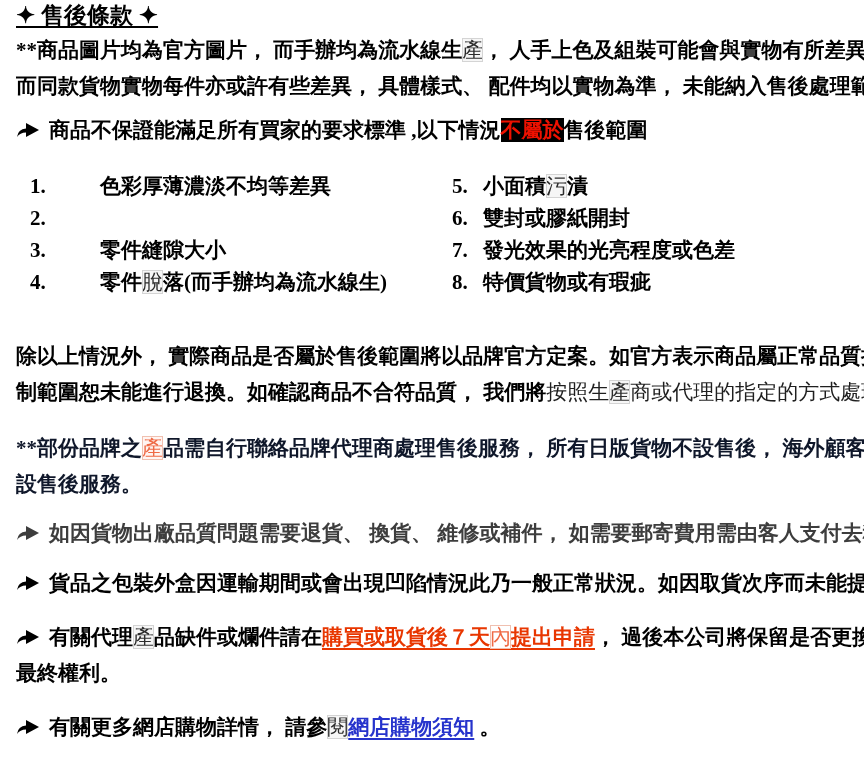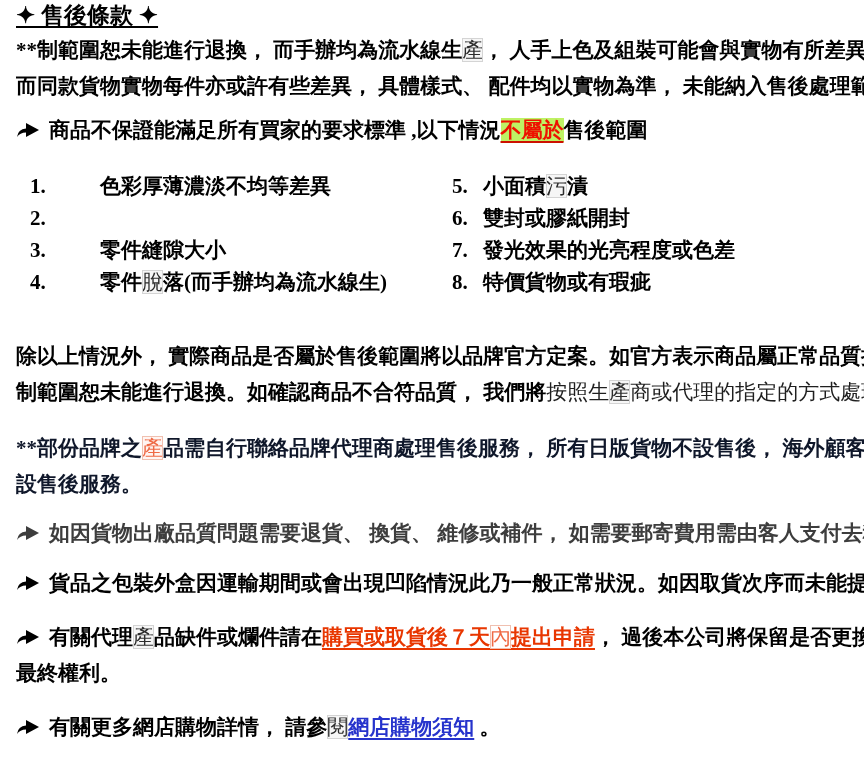--- a/index.html
+++ b/index.html
@@ -38,22 +38,22 @@
   .arrow {
     display: inline-block; width: 24px; height: 18px;
     margin-right: 9px; vertical-align: -2px;
   }
   .arrow svg { display: block; }
 
   
   .seg-red      { color: #0f172a; }
   .seg-light    { font-weight: 400; color: #1f1f1f; }
   .seg-highlight{
-    background: #bef264; color: #ee1100;
-    text-decoration: underline; text-decoration-color: #cc1100; text-underline-offset: 4px;
+    background: #000000; color: #ee1100;
+    text-decoration-color: #cc1100; text-underline-offset: 4px;
   }
   .seg-redline  {
     color: #e83600;
     text-decoration: underline; text-decoration-color: #e83600; text-underline-offset: 4px;
   }
   .seg-link     {
     color: #2633cc;
     text-decoration: underline; text-underline-offset: 4px; cursor: pointer;
   }
   .seg-sub {
@@ -75,21 +75,21 @@
   }
 </style>
 </head>
 <body>
 
 <div class="doc">
 
   <div class="title">✦ 售後條款 ✦</div>
 
   <div class="para intro">
-    <div class="line"><span class="seg">**制範圍恕未能進行退換， 而手辦均為流水線生</span><span class="seg seg-sub">產</span><span class="seg">， 人手上色及組裝可能會與實物有所差異。</span></div>
+    <div class="line"><span class="seg">**商品圖片均為官方圖片， 而手辦均為流水線生</span><span class="seg seg-sub">產</span><span class="seg">， 人手上色及組裝可能會與實物有所差異。</span></div>
     <div class="line"><span class="seg">而同款貨物實物每件亦或許有些差異， 具體樣式、 配件均以實物為準， 未能納入售後處理範圍。</span></div>
   </div>
 
   <div class="para notice">
     <div class="line">
       <span class="arrow"><svg viewBox="0 0 24 18" width="24" height="18" fill="currentColor">
             <path d="M1 16 Q2 8 10 7.5 L10 2 L23 9 L10 16 L10 11.5 Q4 11.5 1 16 Z"></path>
           </svg></span><span><span class="seg">商品不保證能滿足所有買家的要求標準 ,以下情況</span><span class="seg seg-highlight">不屬於</span><span class="seg">售後範圍</span></span>
     </div>
   </div>

